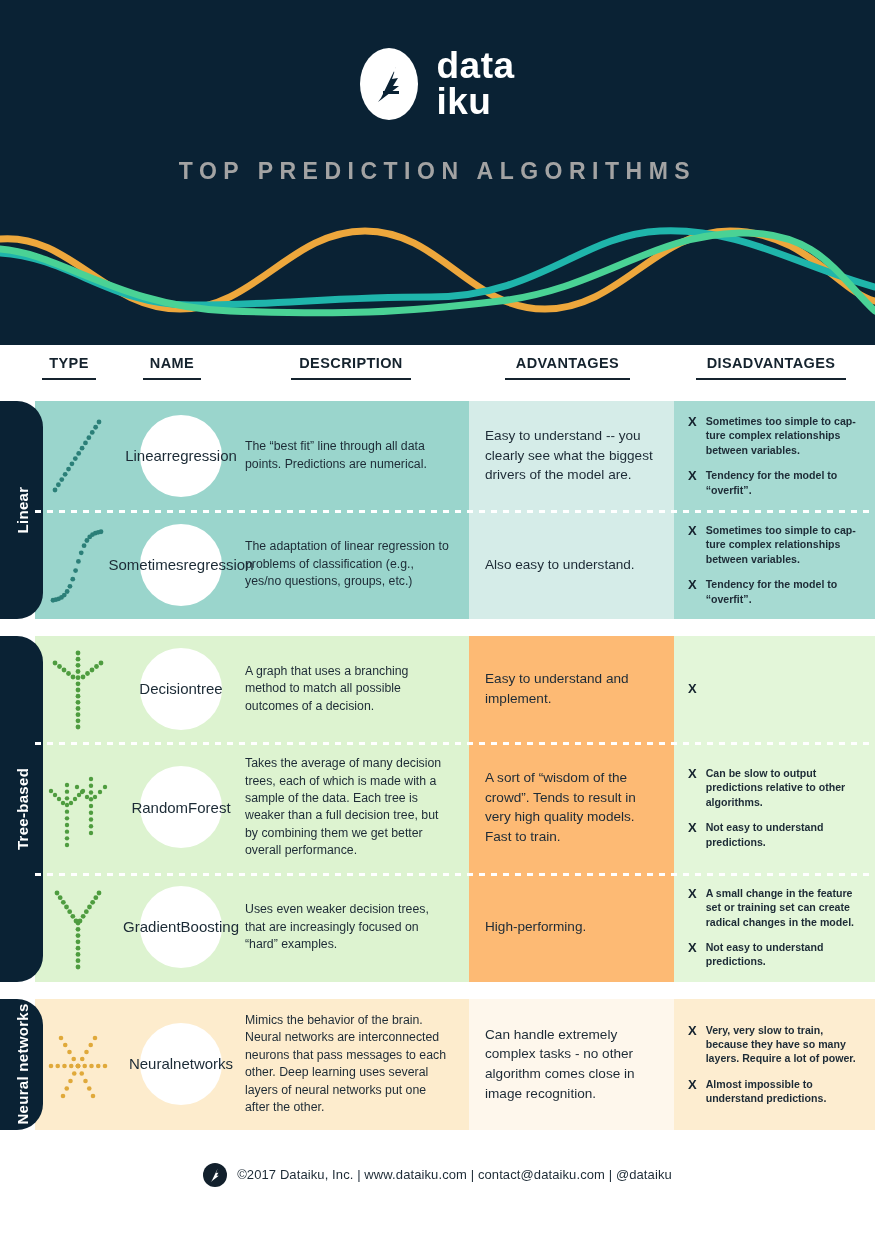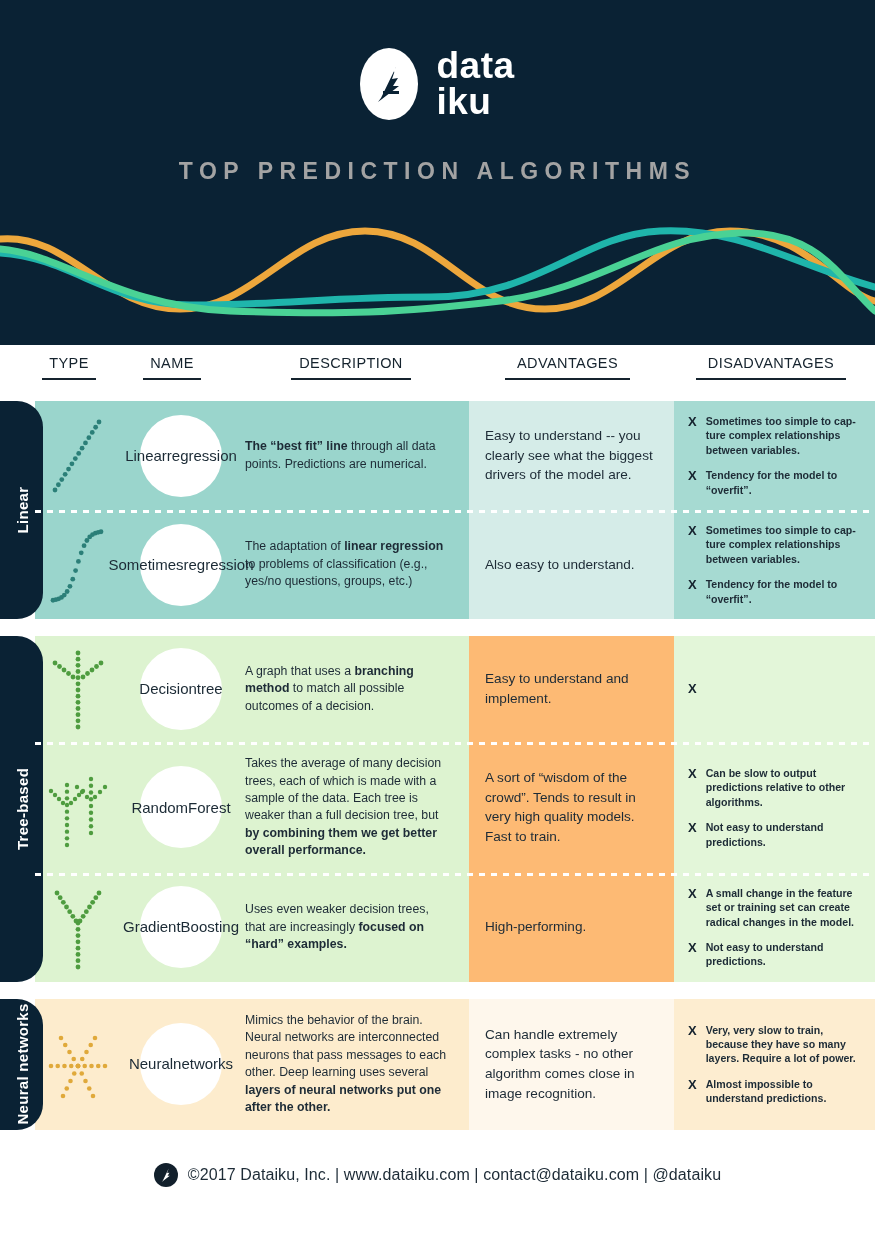--- a/index.html
+++ b/index.html
@@ -36,21 +36,21 @@
     color: #a3a3a3; font-size: 23px; font-weight: 700; letter-spacing: 6.5px;
   }
   .waves { position: absolute; left: 0; bottom: 22px; width: 875px; height: 110px; }
 
   
   .colheads {
     position: relative; height: 56px; background: #fff;
   }
   .colhead {
     position: absolute; top: 10px;
-    font-size: 14.5px; font-weight: 400; color: #15232e;
+    font-size: 14.5px; font-weight: 700; color: #15232e;
     letter-spacing: 0.4px; text-align: center;
   }
   .colhead .rule {
     margin: 7px auto 0; height: 2px; background: #15232e; width: 100%;
   }
 
   
   .section { position: relative; margin-bottom: 17px; }
   .section .tab {
     position: absolute; left: 0; top: 0; bottom: 0; width: 43px;
@@ -83,21 +83,21 @@
   .c-dis  { width: 201px; flex: none; padding: 13px 10px 13px 14px;
             display:flex; align-items:center; }
 
   .namebubble {
     width: 82px; height: 82px; border-radius: 50%; background:#fff;
     display:flex; align-items:center; justify-content:center; text-align:center;
     font-size: 15px; color:#1b2a35; line-height:1.18; font-weight: 400;
     z-index: 2;
   }
   .desc-text { font-size: 12.3px; line-height: 1.42; color: #1d2b36; }
-  .desc-text b { font-weight: 700; }
+  .desc-text b { font-weight: 400; }
   .adv-text { font-size: 13.6px; line-height: 1.45; color: #1d2b36; }
   .dis-list { width:100%; }
   .dis-item { display: flex; gap: 9px; margin-bottom: 11px; }
   .dis-item:last-child { margin-bottom: 0; }
   .xmark { font-weight: 700; font-size: 13px; color:#15232e; flex:none; line-height:1.3; }
   .dis-text { font-size: 10.6px; line-height: 1.36; font-weight: 700; color:#1d2b36; }
 
   
   .sec-linear .c-icon, .sec-linear .c-name, .sec-linear .c-desc { background:#9ad5cc; }
   .sec-linear .c-adv { background:#d5ece8; }
@@ -111,21 +111,21 @@
   .sec-nn .c-adv { background:#fef7ec; }
   .sec-nn .c-dis { background:#fdedd0; }
 
   
   .footer {
     height: 56px; display: flex; align-items: center; justify-content: center;
     gap: 10px; background:#fff;
   }
   .footer-mark { width: 24px; height: 24px; border-radius:50%; background:#12202c;
                  display:flex;align-items:center;justify-content:center; flex:none;}
-  .footer-text { font-size: 16px; color:#1d2b36; letter-spacing:0.1px; }
+  .footer-text { font-size: 13px; color:#1d2b36; letter-spacing:0.1px; }
 </style>
 </head>
 <body>
 
 <div class="page">
 
   <div class="header">
     <div class="logo-wrap">
       <span class="logo-mark">
         <svg width="40" height="52" viewBox="0 0 40 52">

